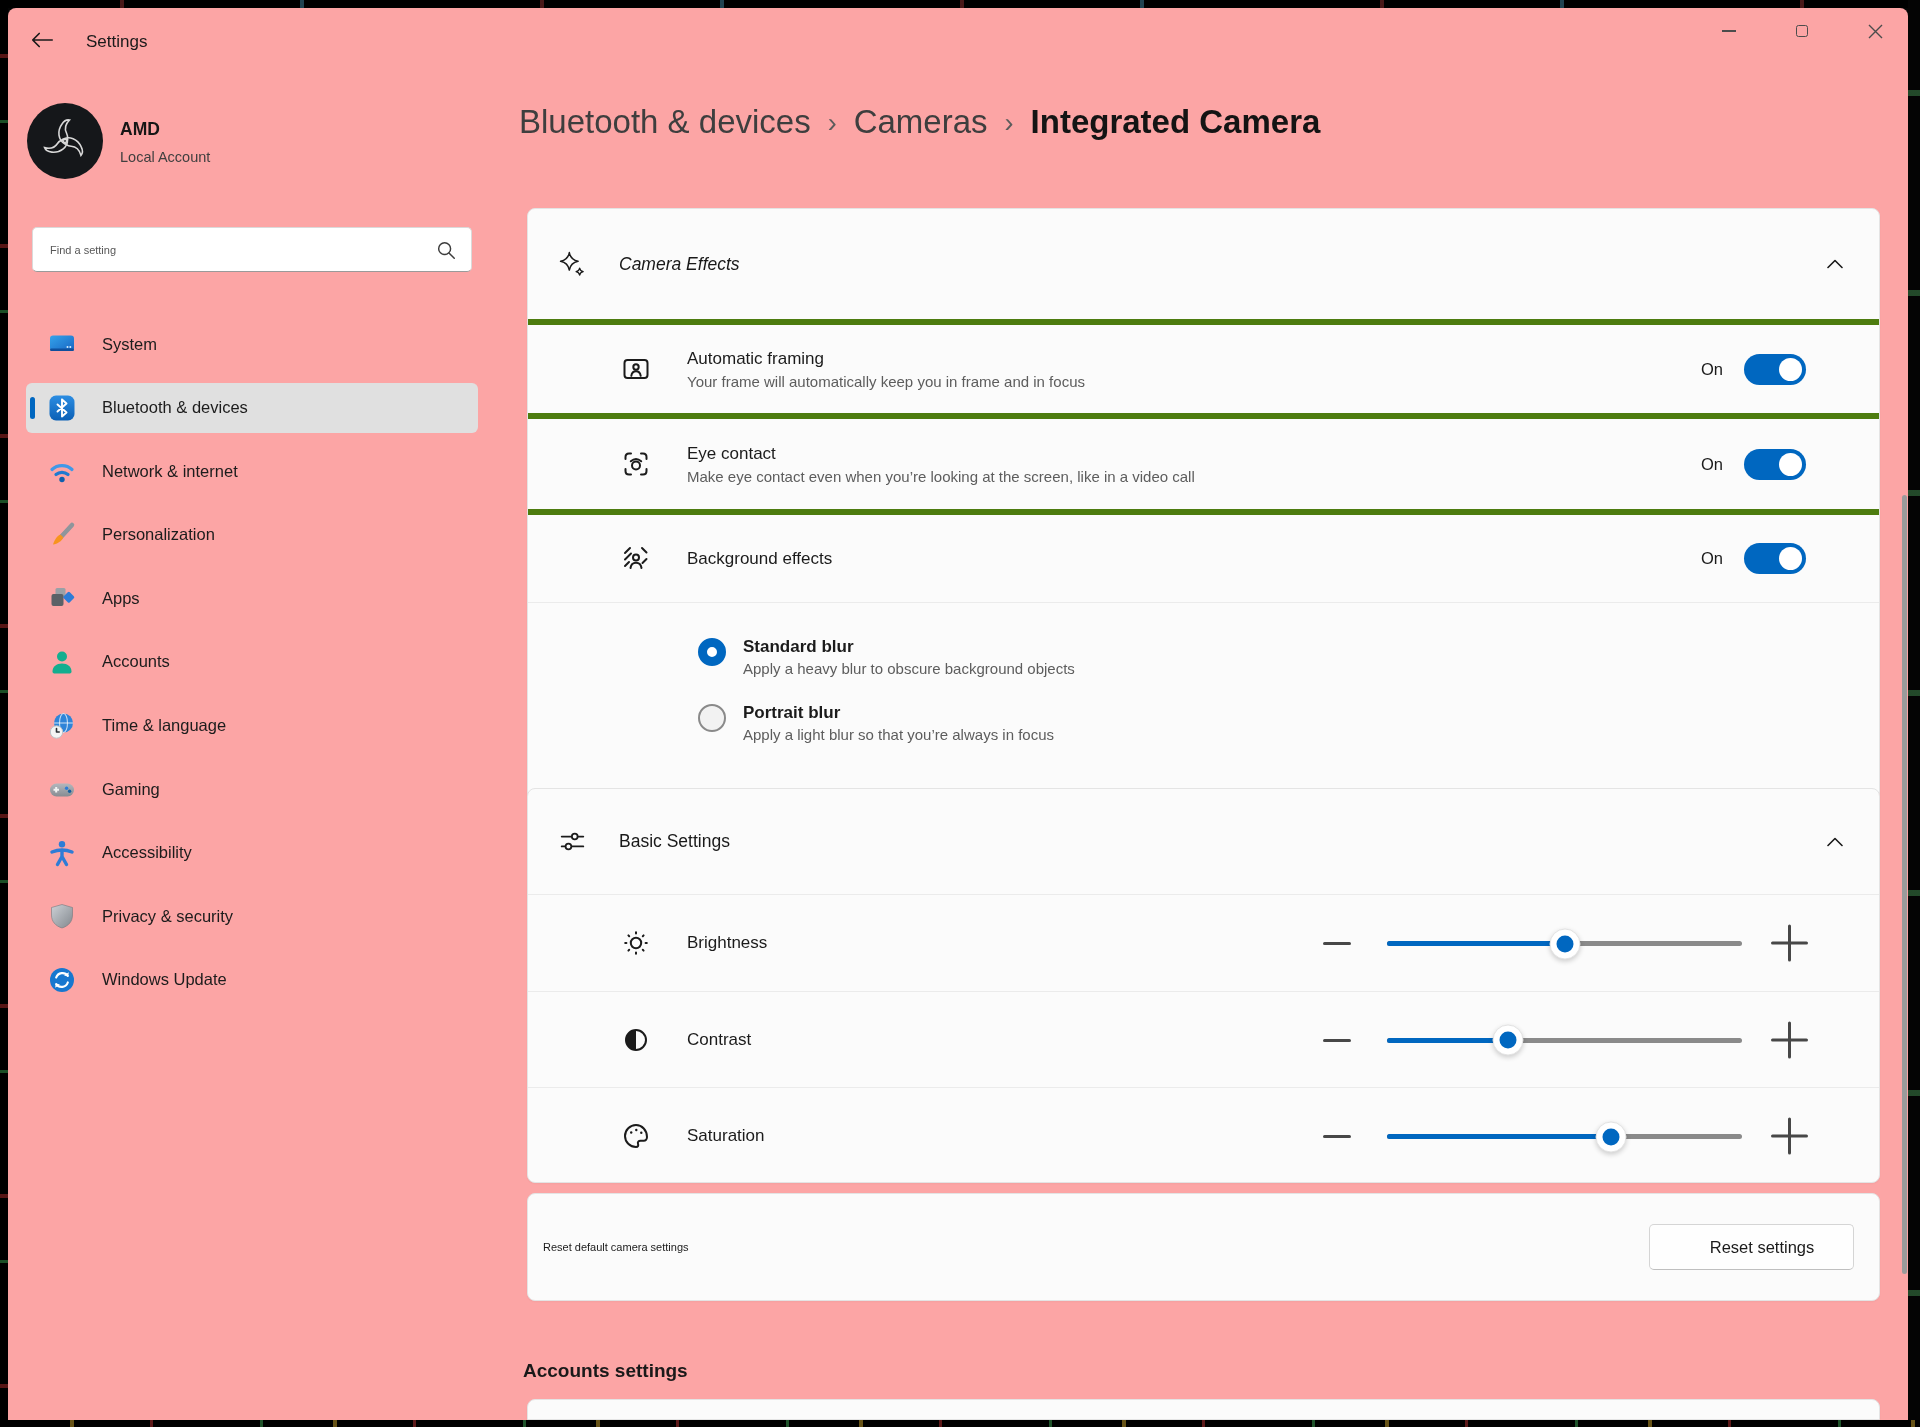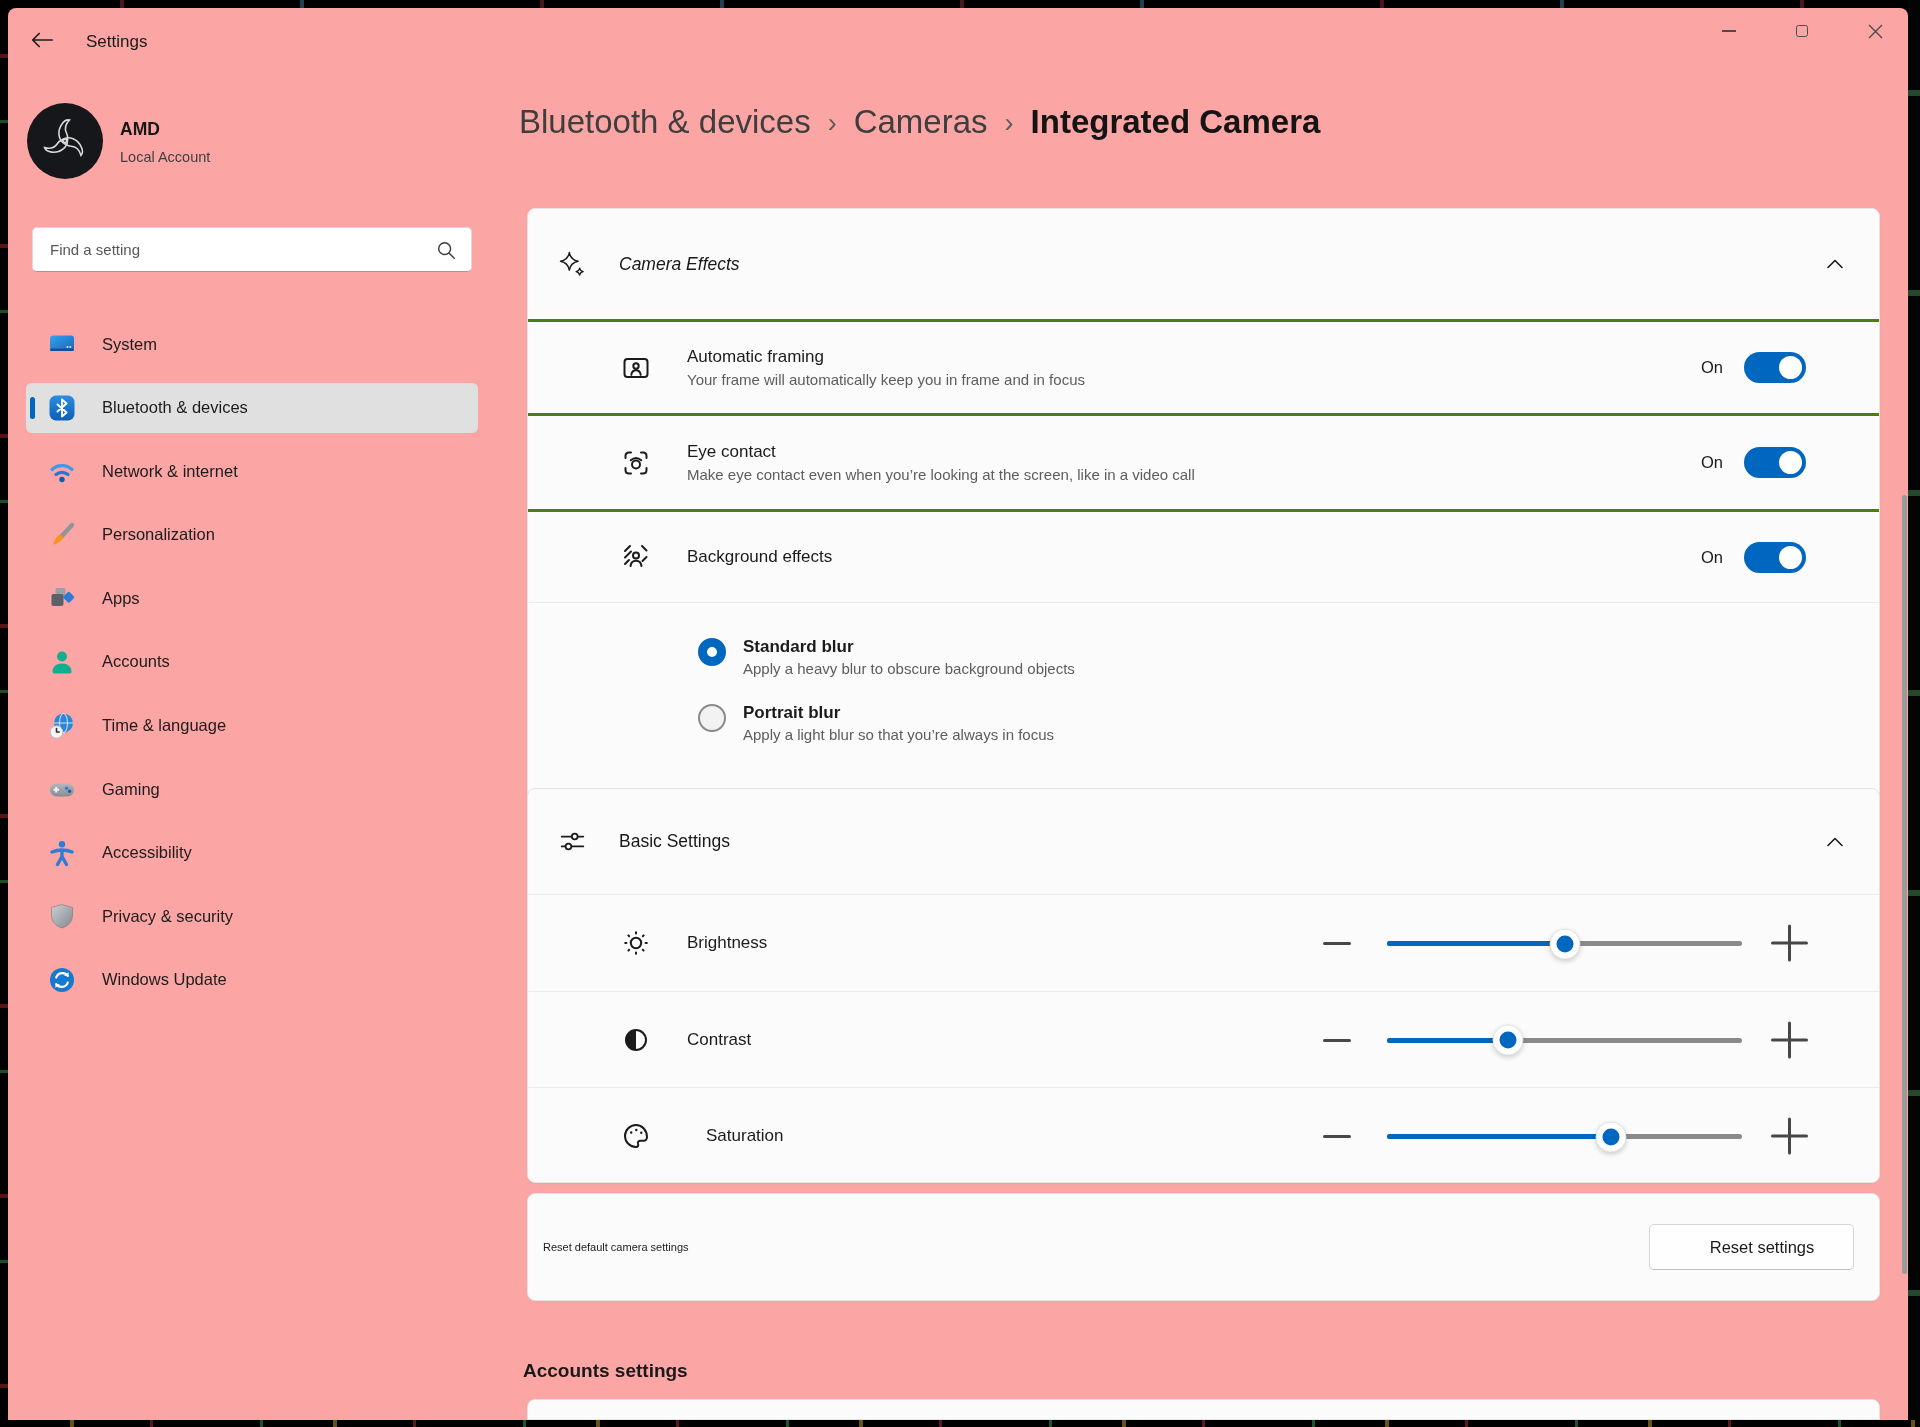--- a/index.html
+++ b/index.html
@@ -34,21 +34,21 @@
   .glyph-max{width:12px;height:12px;border:1.4px solid #4c4c4c;border-radius:2.5px;}
 
   
   .avatar{position:absolute;left:19px;top:95px;width:76px;height:76px;border-radius:50%;background:#15171a;display:flex;align-items:center;justify-content:center;overflow:hidden;}
   .acct-name{position:absolute;left:112px;top:111px;font-size:17.5px;font-weight:700;color:#161616;}
   .acct-sub{position:absolute;left:112px;top:141px;font-size:14.5px;color:#3f3f3f;}
 
   .searchbox{position:absolute;left:24px;top:219px;width:440px;height:45px;background:#ffffff;
     border:1px solid #dadada;border-bottom:1px solid #9a9a9a;border-radius:5px;
     display:flex;align-items:center;padding:0 14px 0 17px;}
-  .search-ph{font-size:15px;color:#575757;flex:1;}
+  .search-ph{font-size:11px;color:#575757;flex:1;}
 
   .nav{position:absolute;left:18px;top:311px;width:452px;}
   .nav-item{height:50px;margin-bottom:13.6px;border-radius:6px;display:flex;align-items:center;padding-left:22px;position:relative;cursor:default;}
   .nav-item .nicon{width:28px;height:28px;flex:none;display:flex;align-items:center;justify-content:center;}
   .nav-item .nlabel{margin-left:26px;font-size:16.5px;color:#1c1c1c;}
   .nav-item.selected{background:#e0e0e0;}
   .nav-item.selected::before{content:"";position:absolute;left:4px;top:14px;width:5px;height:22px;border-radius:3px;background:#0067c0;}
 
   
   .breadcrumb{position:absolute;left:511px;top:86px;height:56px;display:flex;align-items:center;font-size:33px;color:#3e3e3e;}
@@ -62,21 +62,21 @@
   #card-reset  {left:519px;top:1185px;width:1353px;height:108px;}
   #card-sliver {left:519px;top:1391px;width:1353px;height:21px;border-radius:8px 8px 0 0;}
 
   .card-header{display:flex;align-items:center;padding:0 36px 0 31px;}
   #card-effects .card-header{height:110px;font-style:italic;}
   #card-basic   .card-header{height:105px;}
   .card-header .hicon{width:27px;height:27px;flex:none;}
   .card-header .htitle{margin-left:33px;font-size:17.5px;color:#191919;}
   .card-header .chev{margin-left:auto;display:flex;align-items:center;}
 
-  .c-row{border-top:3px solid #4d7c0f;display:flex;align-items:center;padding-left:93px;padding-right:73px;position:relative;}
+  .c-row{border-top:6px solid #4d7c0f;display:flex;align-items:center;padding-left:93px;padding-right:73px;position:relative;}
   .row-icon{width:30px;height:30px;flex:none;display:flex;align-items:center;justify-content:center;}
   .row-text{margin-left:36px;}
   .row-title{font-size:17px;color:#1b1b1b;}
   .row-sub{font-size:15px;color:#5d5d5d;margin-top:4px;}
   .row-right{margin-left:auto;display:flex;align-items:center;}
   .on-label{font-size:16.5px;color:#1b1b1b;margin-right:21px;}
 
   .toggle{width:62px;height:31px;border-radius:16px;background:#bdbdbd;position:relative;flex:none;}
   .toggle.on{background:#0067c0;}
   .toggle .knob{position:absolute;top:4px;left:4px;width:23px;height:23px;border-radius:50%;background:#ffffff;}
@@ -460,21 +460,21 @@
         <div class="row-title">Contrast</div>
       </div>
       <div class="sl-minus"></div>
       <div class="sl-track">
         <div class="sl-fill" style="width: 34%;"></div>
         <div class="sl-knob" style="left: 34%;"></div>
       </div>
       <div class="sl-plus"></div>
     </div>
 
-    <div class="b-row" style="height:97px;gap:19px;">
+    <div class="b-row" style="height:97px;">
       <span class="row-icon">
         <svg width="28" height="28" viewBox="0 0 28 28" fill="none" stroke="#1b1b1b" stroke-width="2">
           <path d="M14 3 C8 3 3 8 3 14 C3 20 8 25 14 25 C16.2 25 16.6 23.3 16 21.8 C15.4 20.2 16.5 18.8 18.5 18.8 L21.8 18.8 C23.5 18.8 25 17.2 25 15 C25 8.2 20 3 14 3 Z"></path>
           <circle cx="9.2" cy="10.5" r="1.2" fill="#1b1b1b" stroke="none"></circle>
           <circle cx="14.3" cy="8" r="1.2" fill="#1b1b1b" stroke="none"></circle>
           <circle cx="19.3" cy="10.8" r="1.2" fill="#1b1b1b" stroke="none"></circle>
         </svg>
         </span>
       <div class="row-text" style="margin-left:36px;">
         <div class="row-title">Saturation</div>

